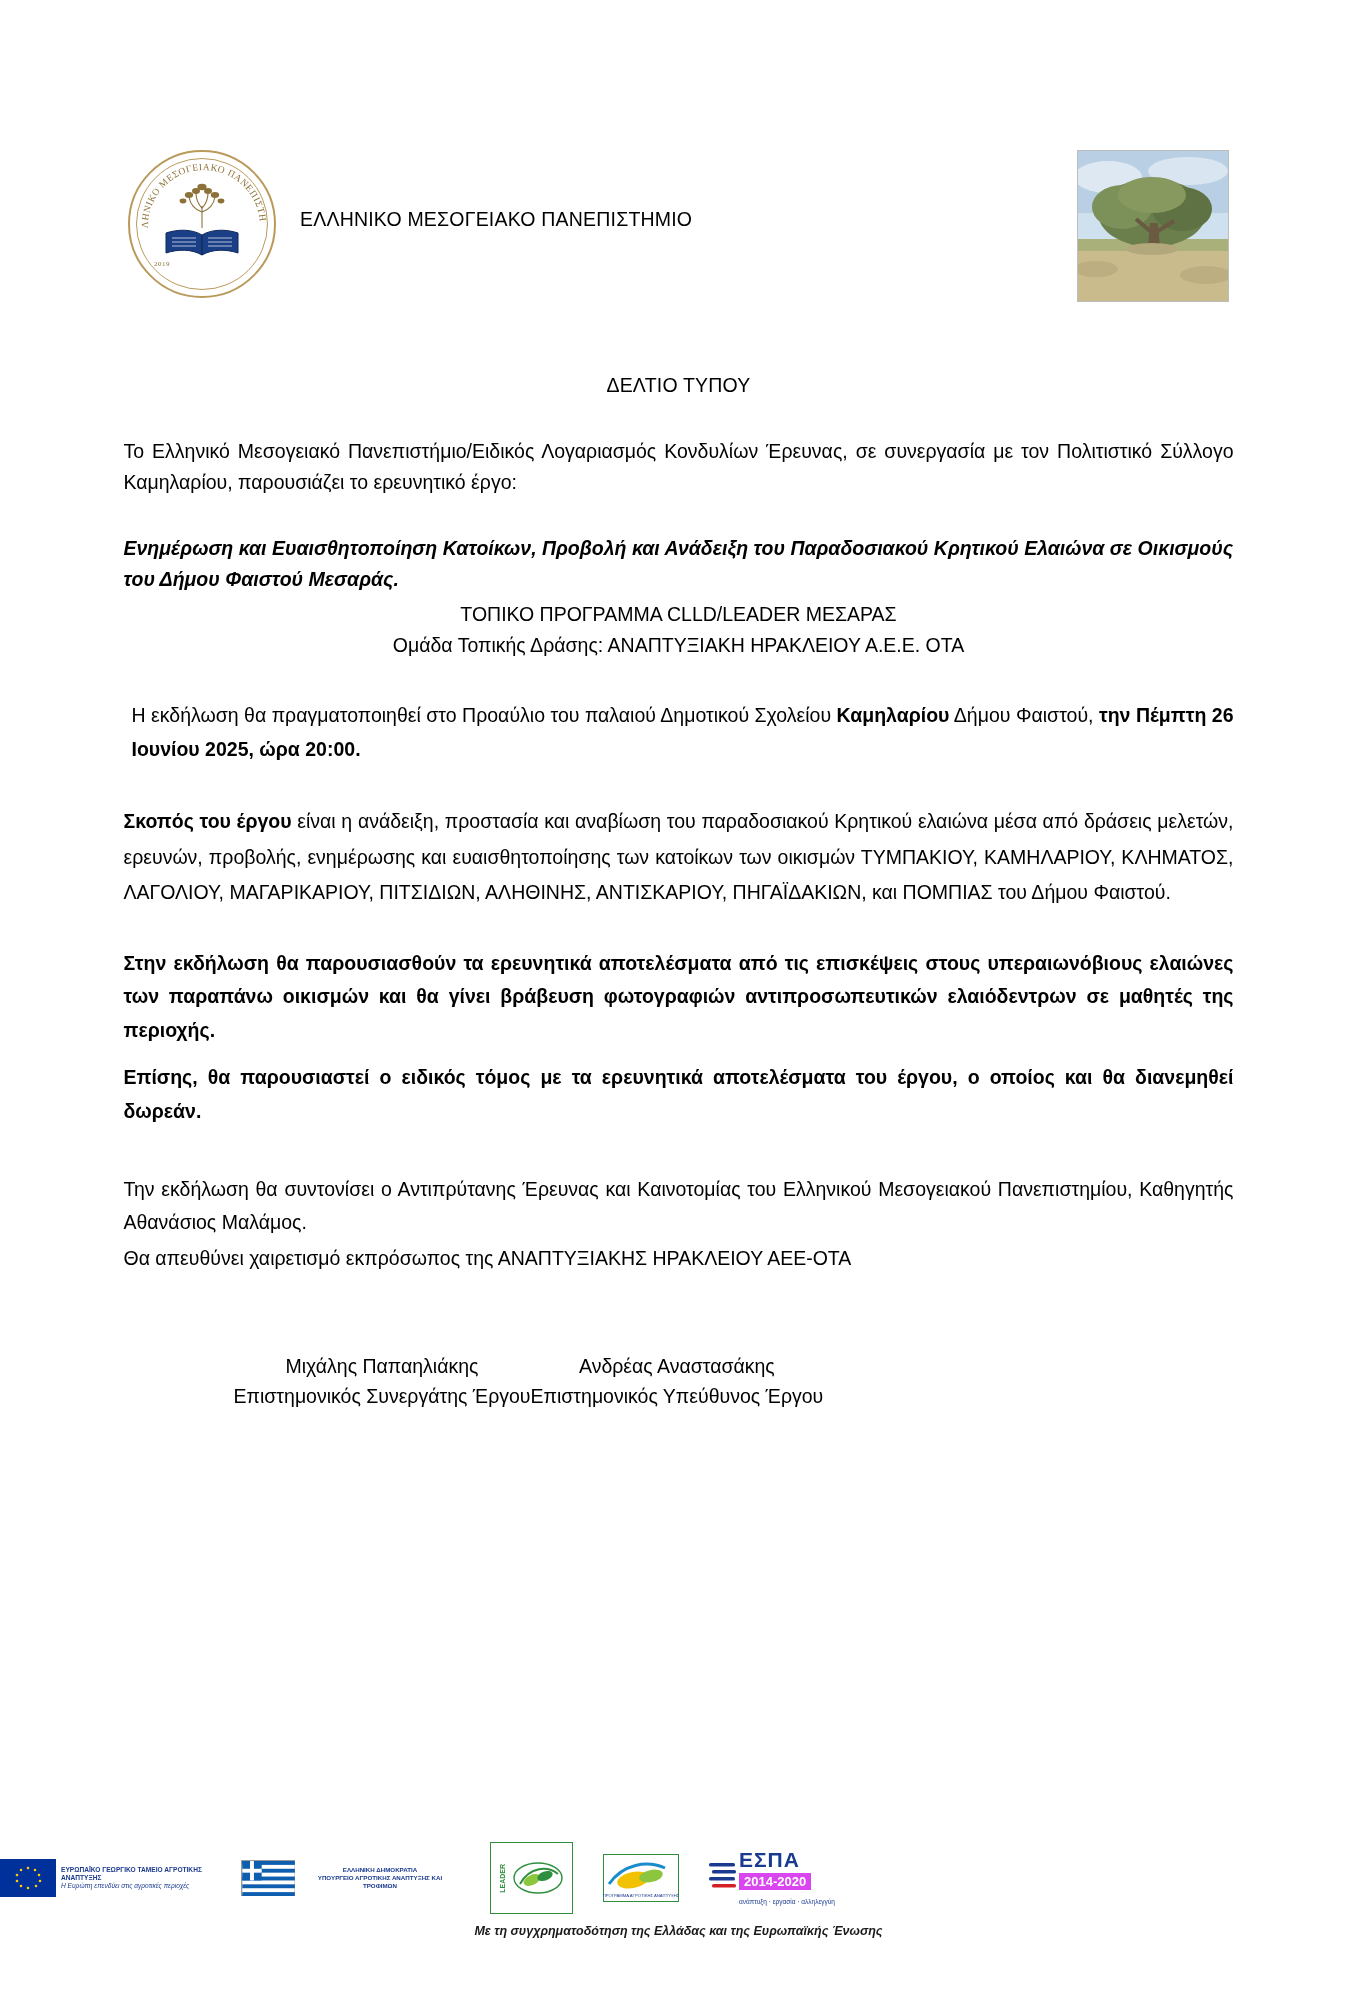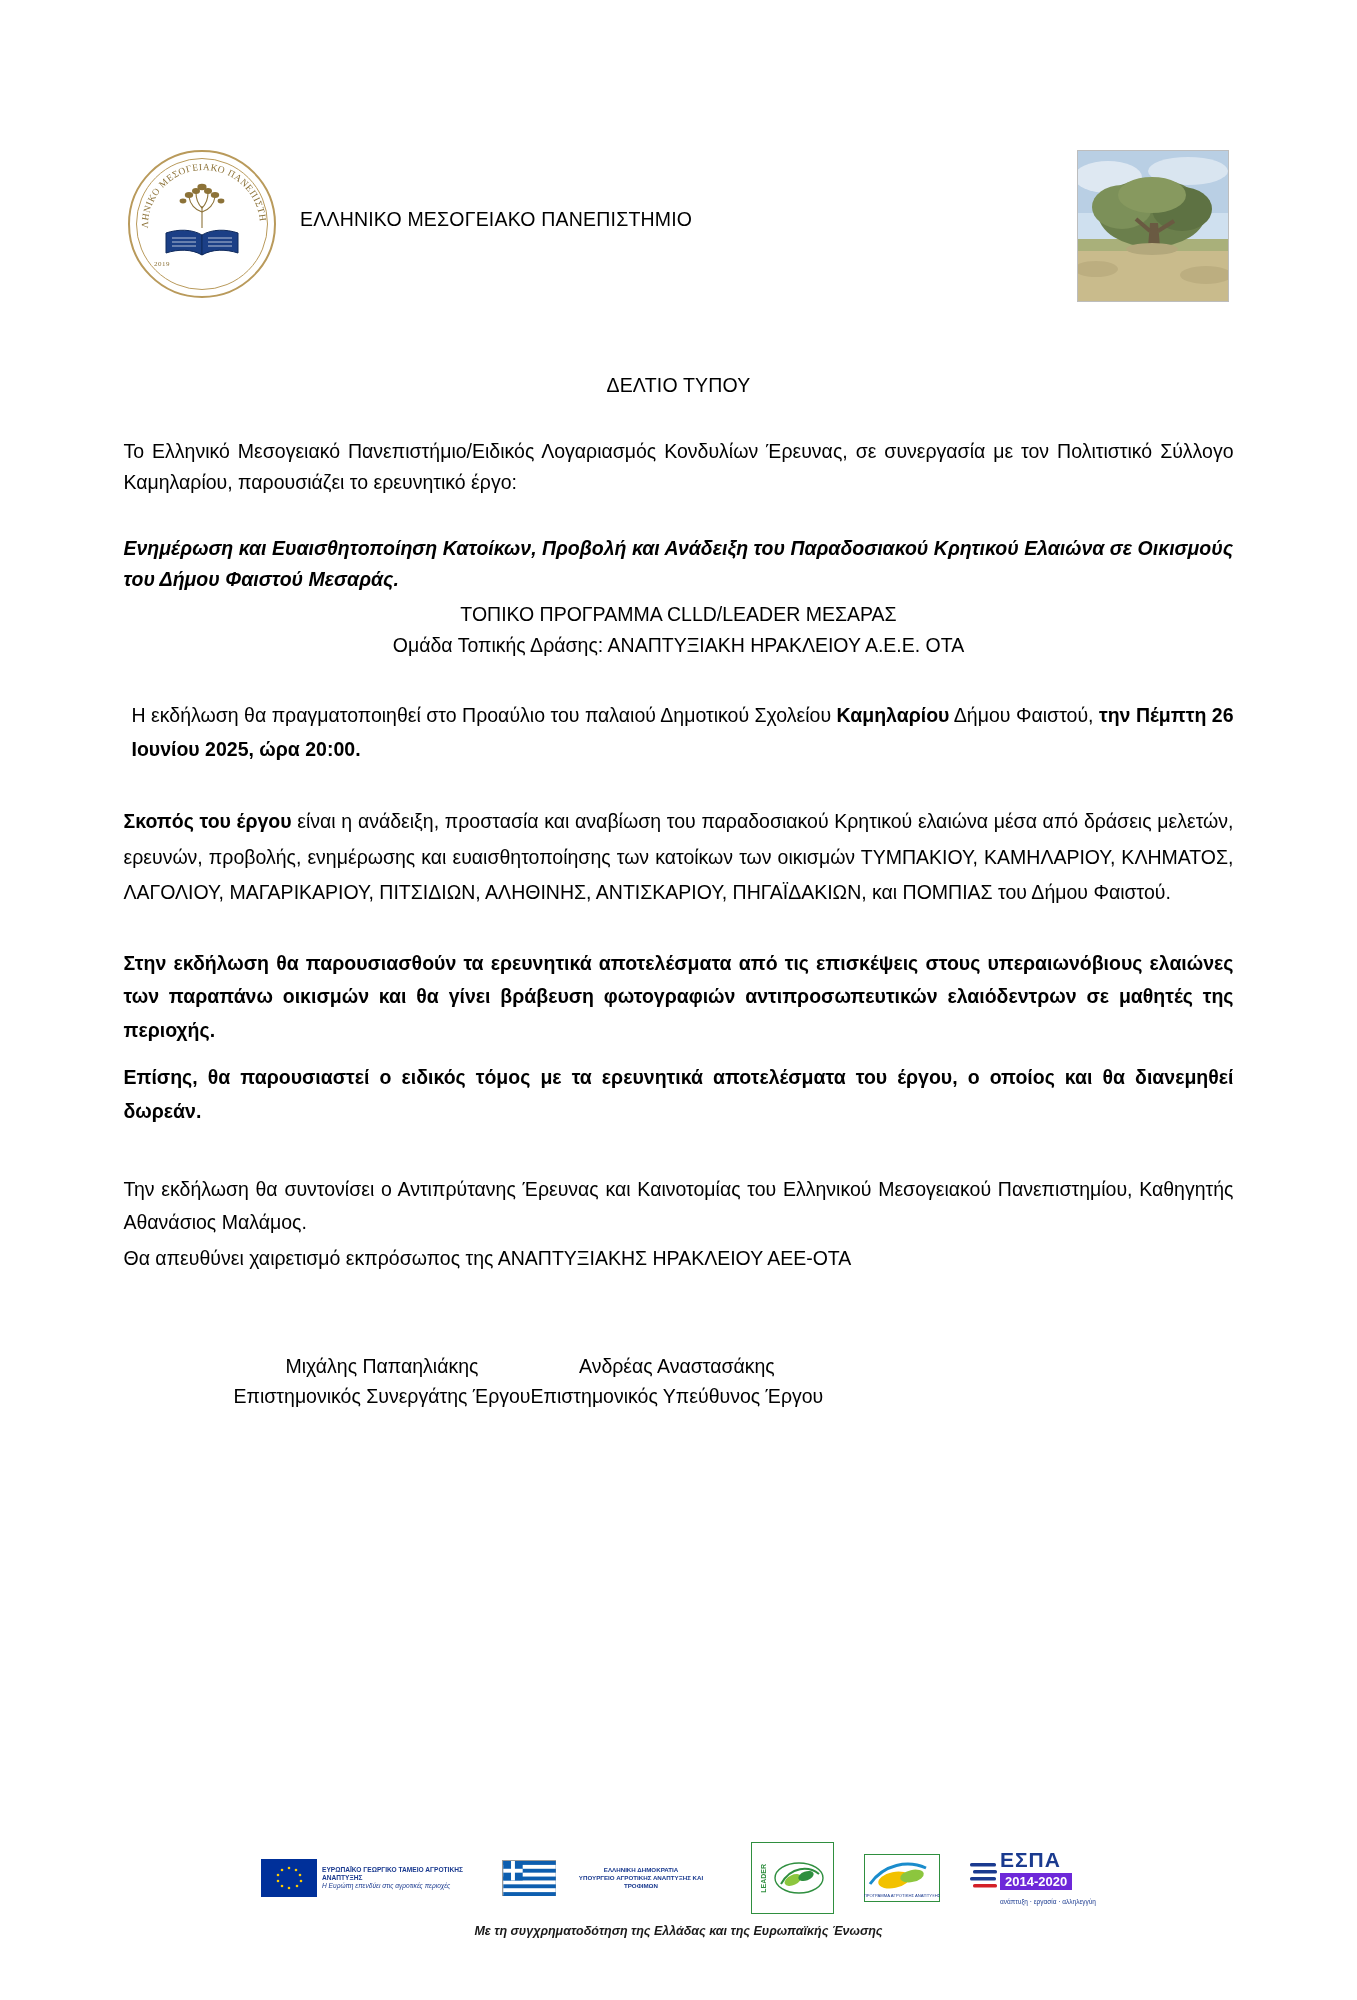--- a/index.html
+++ b/index.html
@@ -202,21 +202,21 @@
   .footer {
     position: absolute;
     left: 0;
     bottom: 62px;
     width: 1357px;
     text-align: center;
   }
   .footer-logos {
     display: flex;
     align-items: center;
-    justify-content: center;
+    justify-content: flex-start;
     gap: 30px;
     height: 68px;
   }
   .flogo {
     display: flex;
     align-items: center;
     height: 62px;
   }
   .eu-flag {
     width: 56px; height: 38px; background: #00309a;
@@ -238,21 +238,21 @@
     font-size: 6.2px; line-height: 1.3; color: #1a3a8f; text-align: center;
     margin-left: 5px; font-weight: bold; max-width: 160px;
   }
   .leader-box {
     border: 1px solid #2f8f3f; padding: 4px 8px; display: flex; align-items: center;
     gap: 6px;
   }
   .leader-text { font-size: 7px; color: #2f8f3f; font-weight: bold; writing-mode: vertical-rl; transform: rotate(180deg); }
   .espa-box { text-align: left; }
   .espa-title { color: #1a3a8f; font-weight: bold; font-size: 21px; letter-spacing: 1px; line-height: 1; }
-  .espa-years { background: #6d28d9; color: #fff; font-weight: bold; font-size: 13px; padding: 1px 5px; display: inline-block; margin-top: 2px; }
+  .espa-years { background: #d946ef; color: #fff; font-weight: bold; font-size: 13px; padding: 1px 5px; display: inline-block; margin-top: 2px; }
   .espa-sub { color: #1a3a8f; font-size: 6.5px; margin-top: 2px; }
   .footer-caption {
     margin-top: 12px;
     font-size: 12.5px;
     font-weight: bold;
     font-style: italic;
     color: #1a1a1a;
   }
 </style>
 </head>

